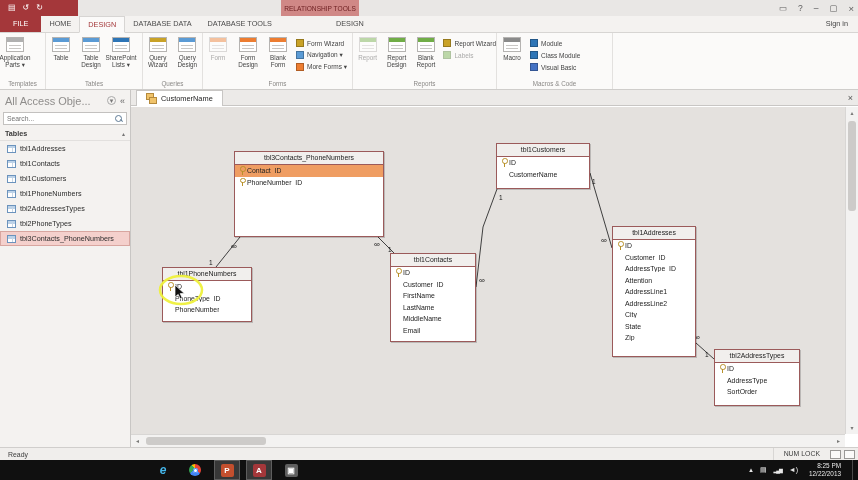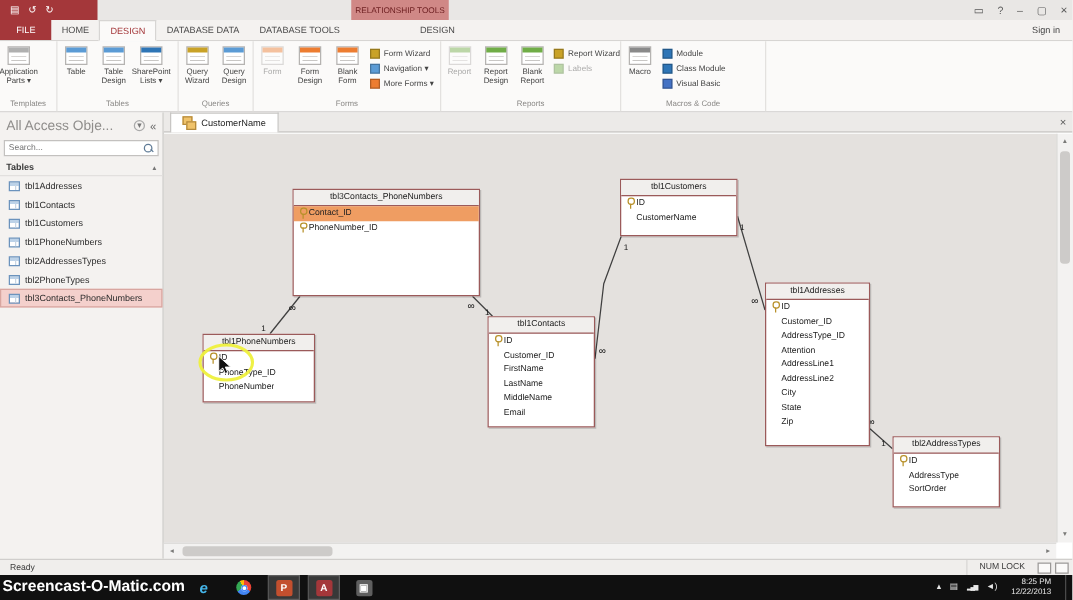--- a/index.html
+++ b/index.html
@@ -523,15 +523,14 @@
       <span class="tray-ic">▤</span>
       <span class="tray-ic net">▂▄▆</span>
       <span class="tray-ic">◄)</span>
       <div class="clock">
         <div>8:25 PM</div>
         <div>12/22/2013</div>
       </div>
       <div class="show-desktop"></div>
     </div>
   </div>
-  <div class="watermark">Screencast-O-Matic.com</div>
 
 </div>
 
 </body></html>

